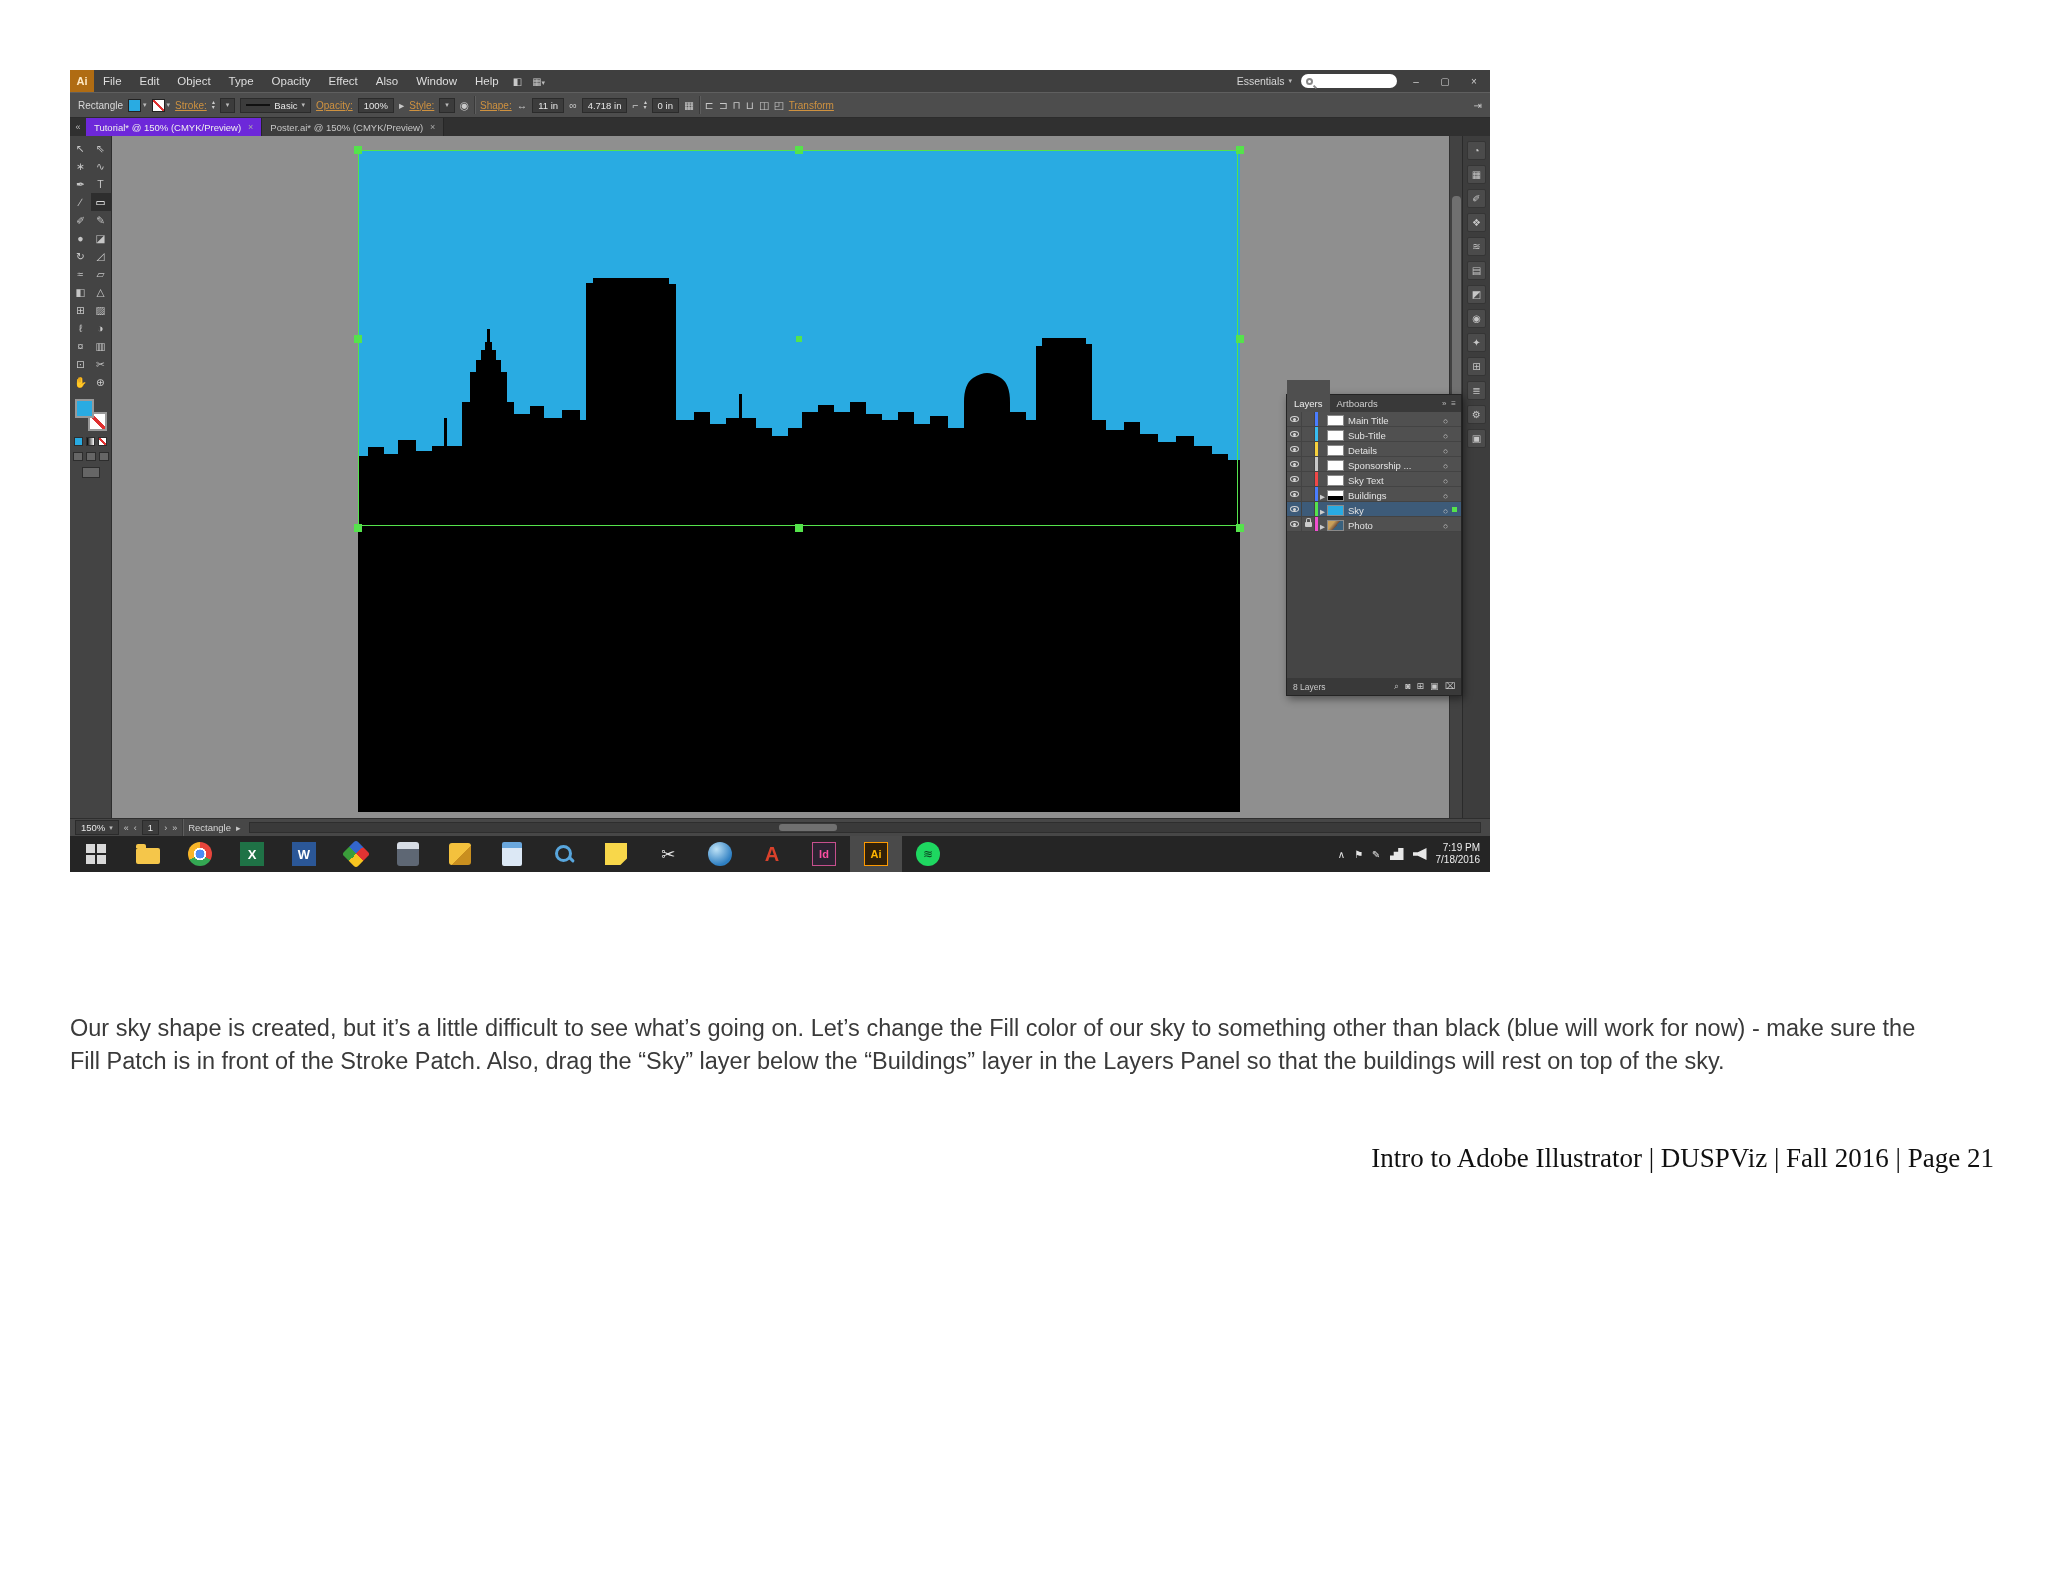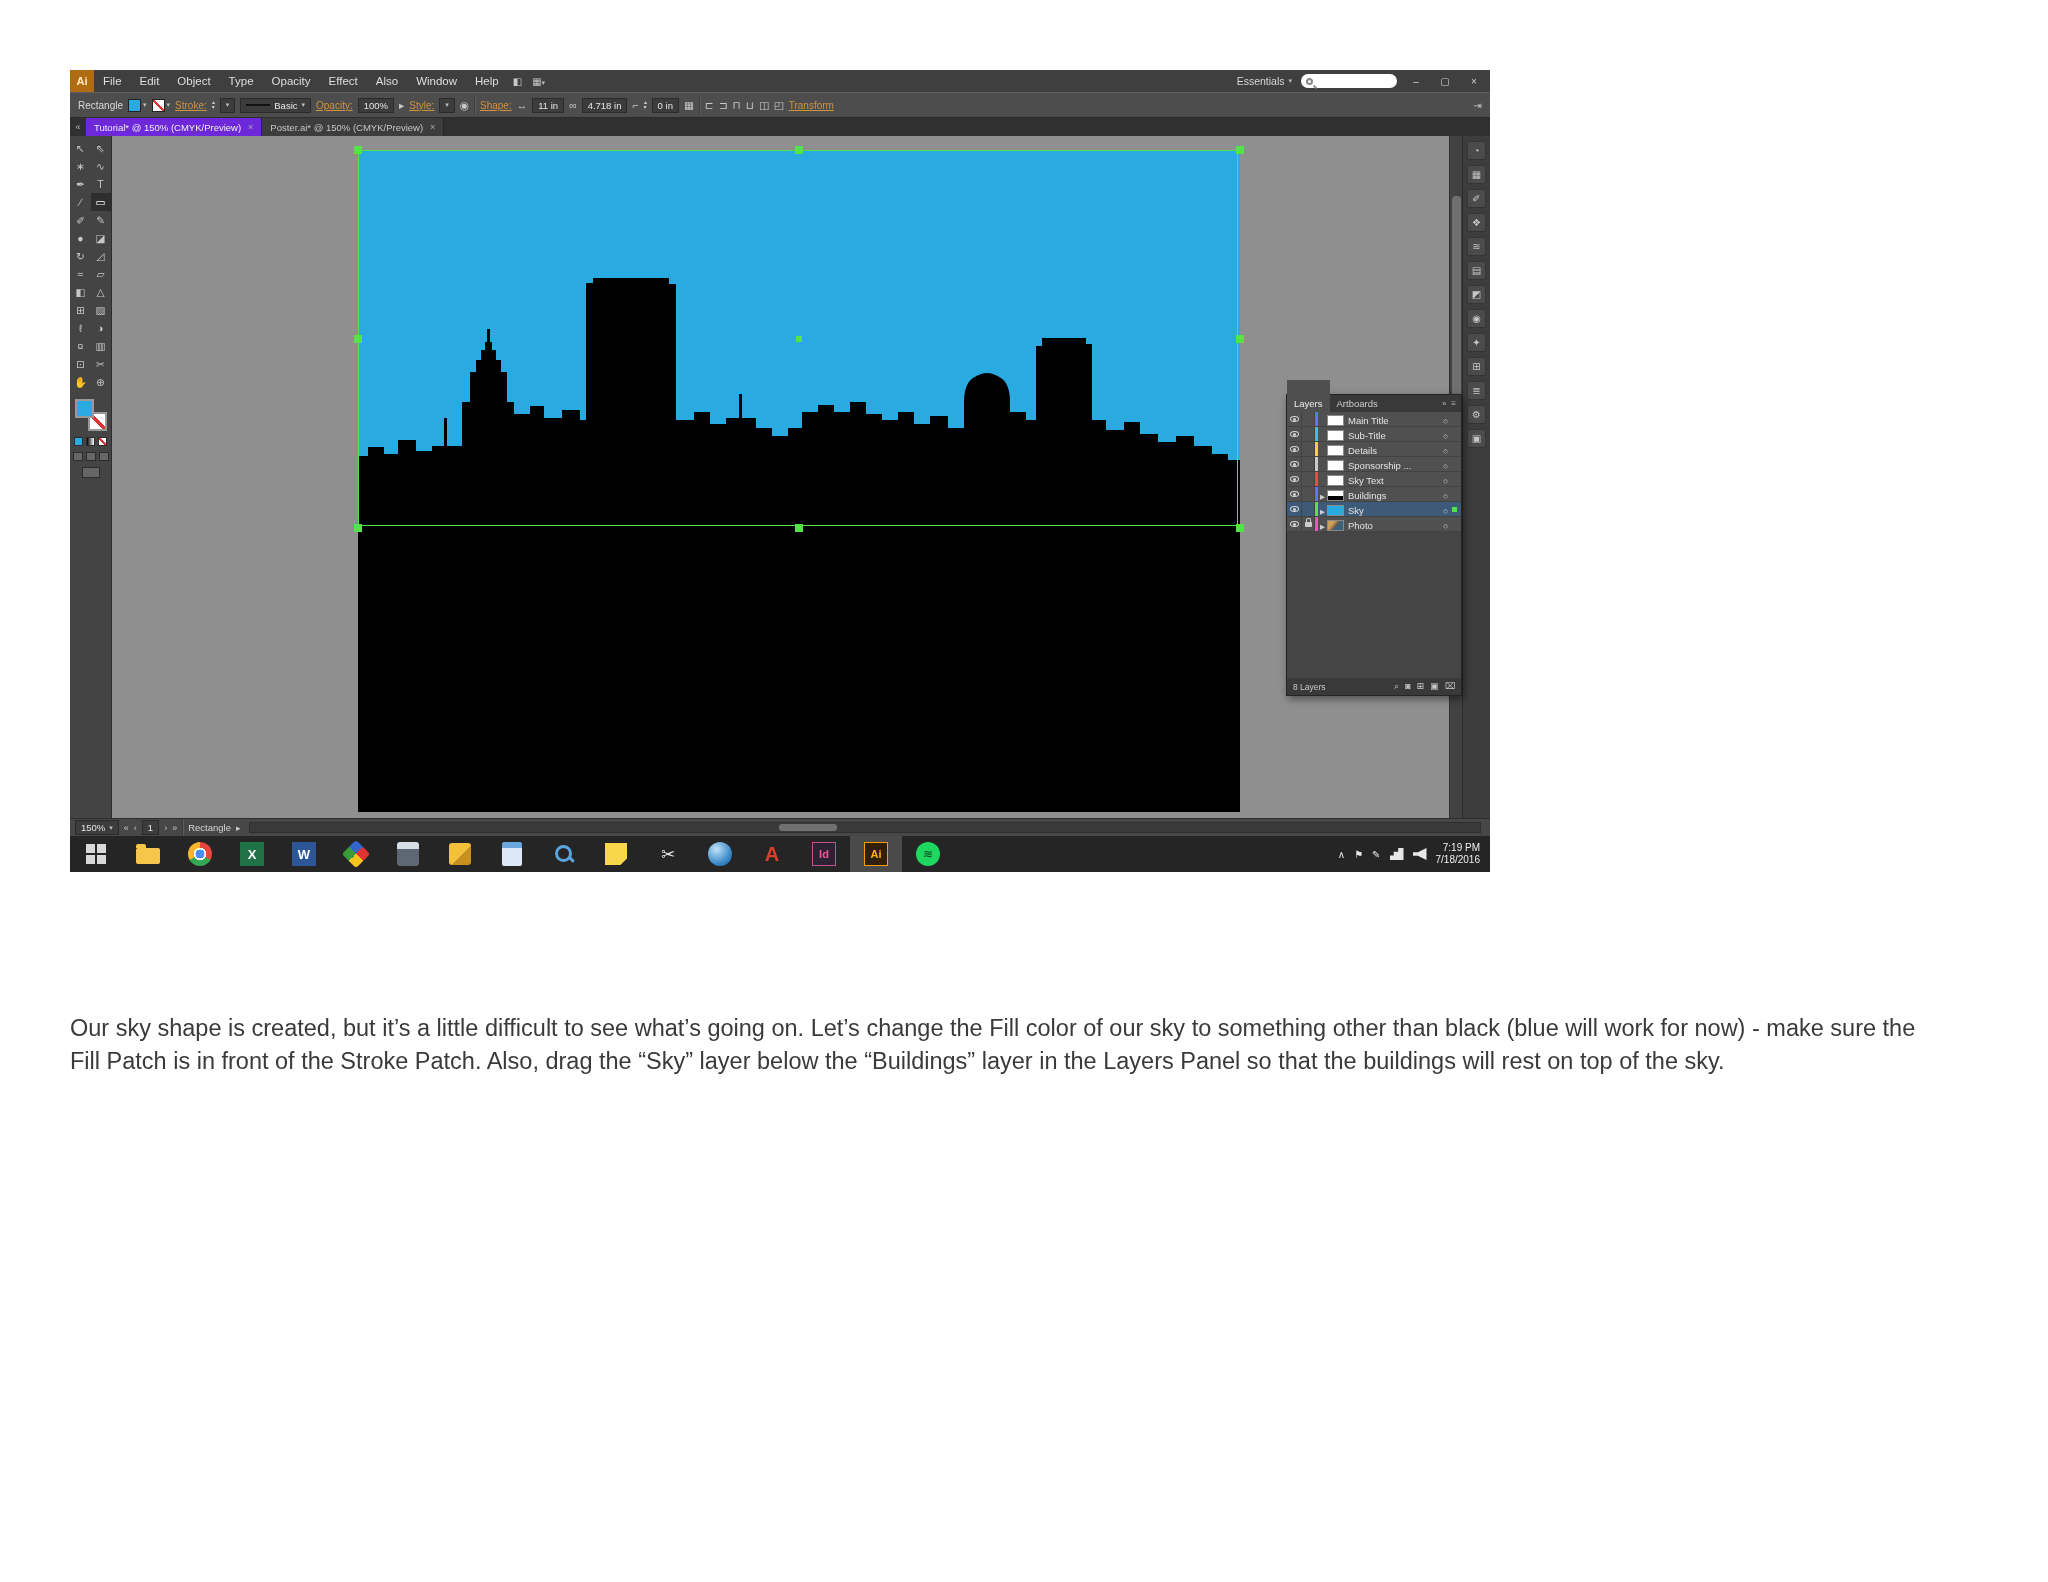--- a/index.html
+++ b/index.html
@@ -543,13 +543,14 @@
         <i class="i-vol"></i>
         <span class="clock">
           <div>7:19 PM</div>
           <div>7/18/2016</div>
         </span>
       </span>
     </div>
   </div>
 
   <p class="doc-body">Our sky shape is created, but it’s a little difficult to see what’s going on. Let’s change the Fill color of our sky to something other than black (blue will work for now) - make sure the Fill Patch is in front of the Stroke Patch. Also, drag the “Sky” layer below the “Buildings” layer in the Layers Panel so that the buildings will rest on top of the sky.</p>
+  <div class="doc-footer">Intro to Adobe Illustrator | DUSPViz | Fall 2016 | Page 21</div>
 </div>
 
 </body></html>

